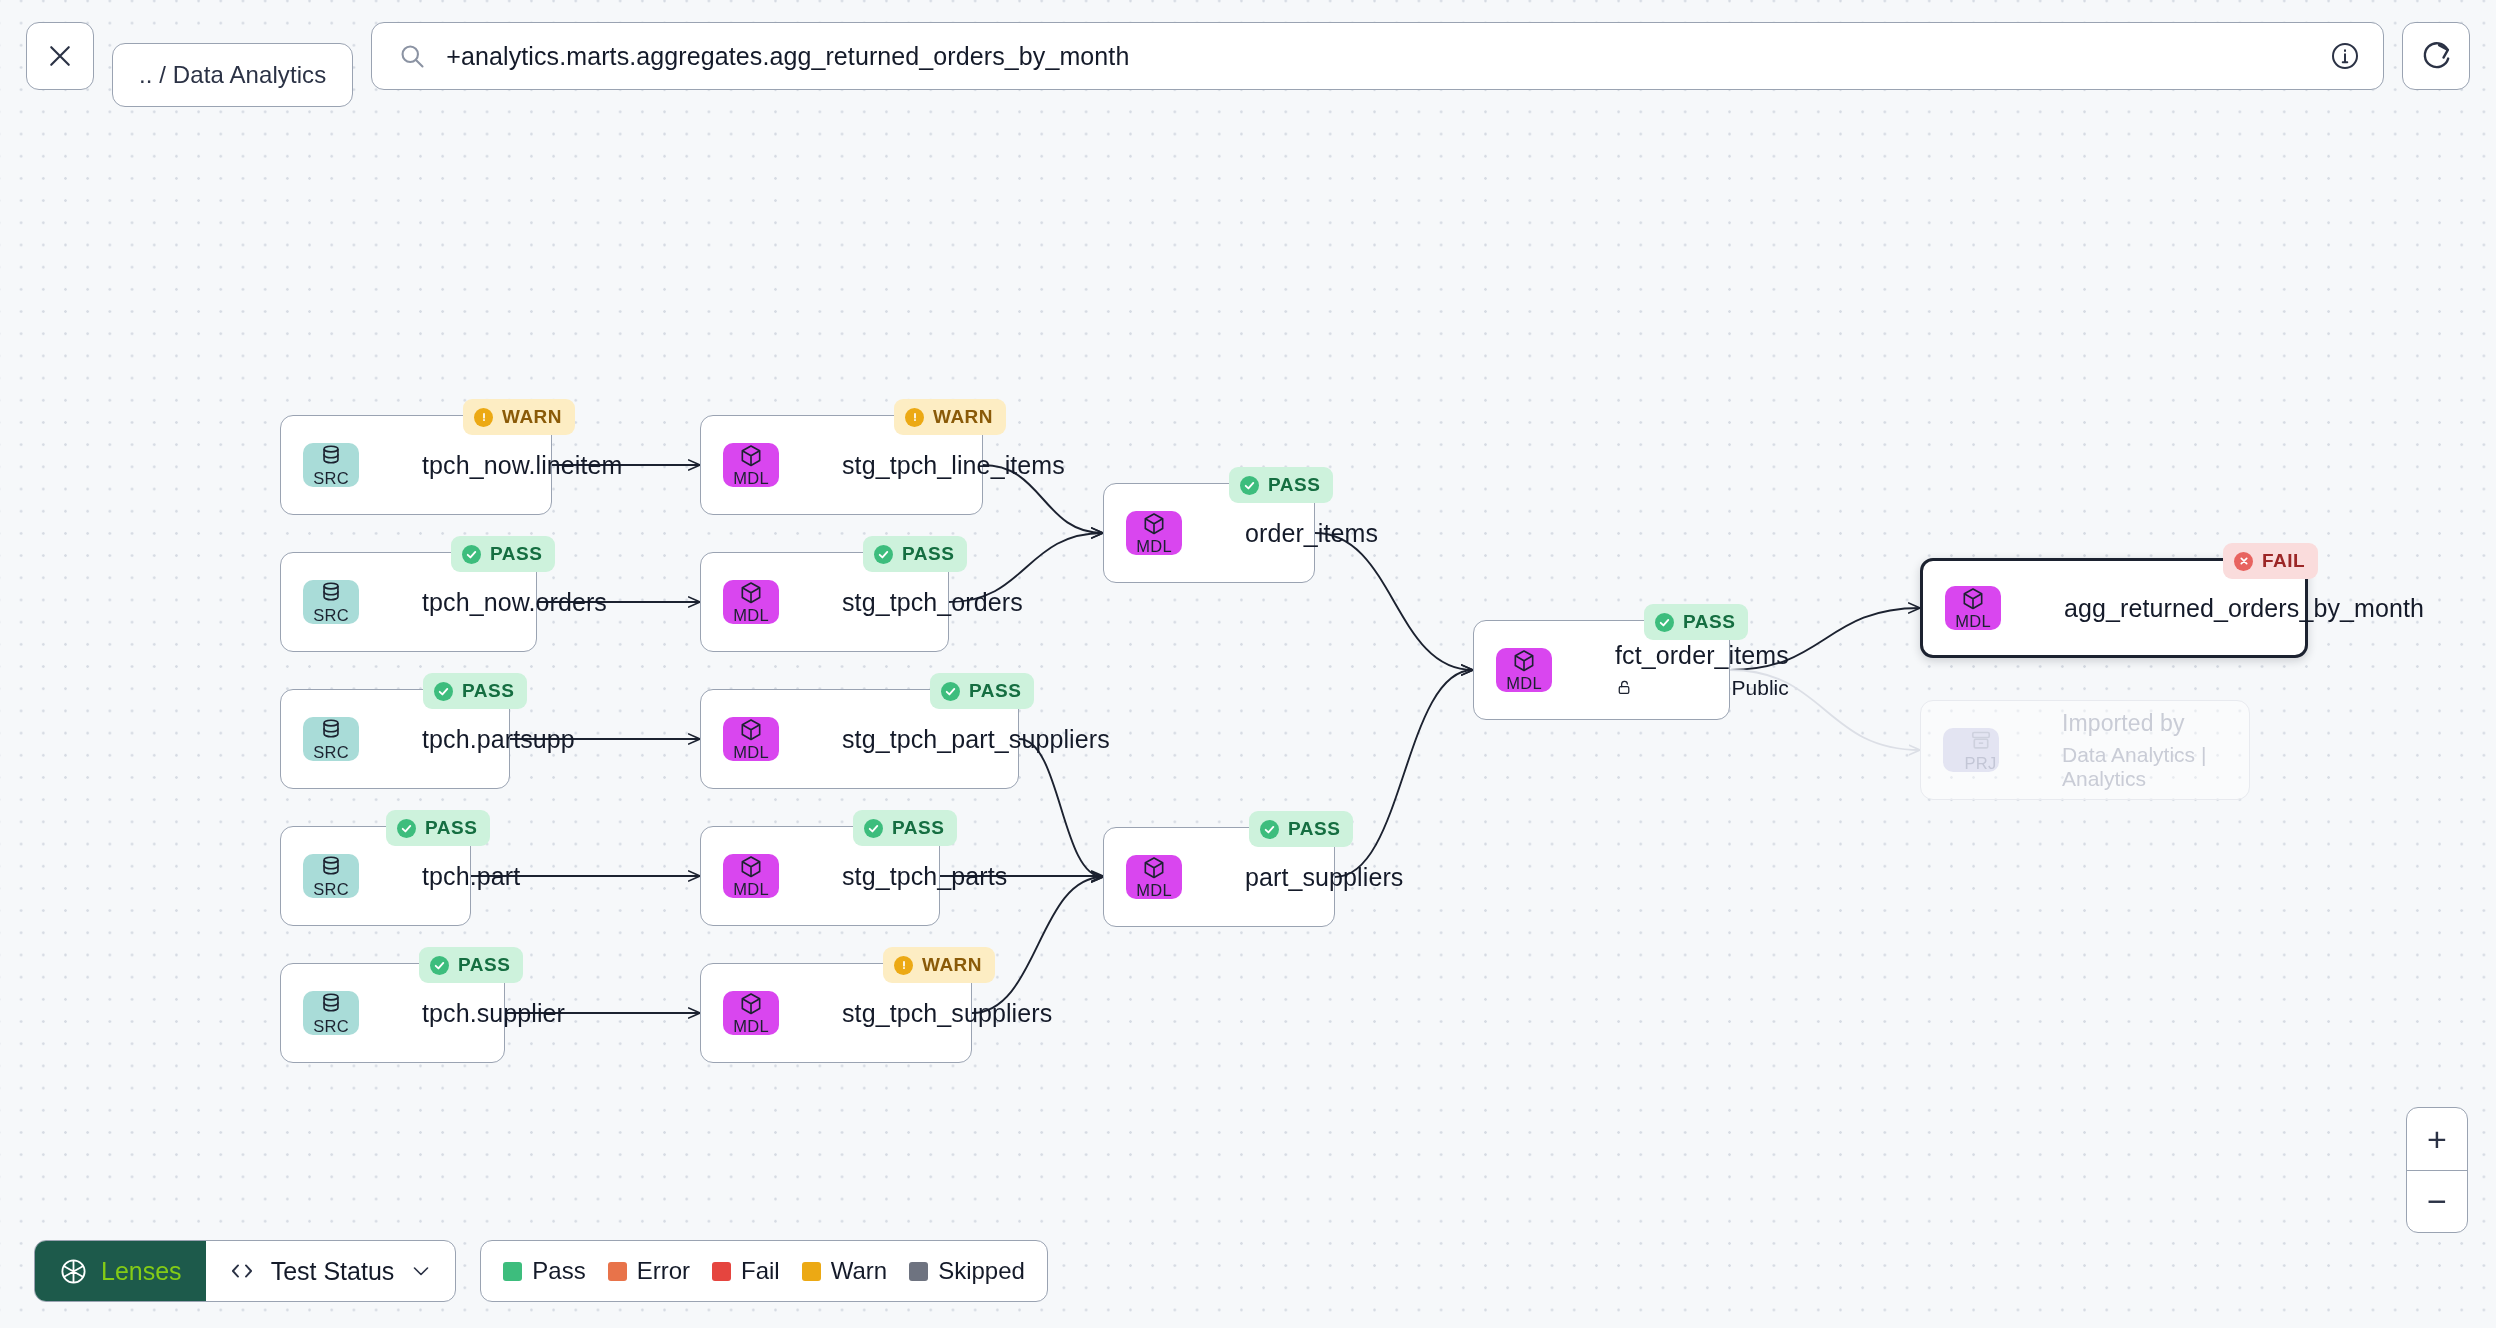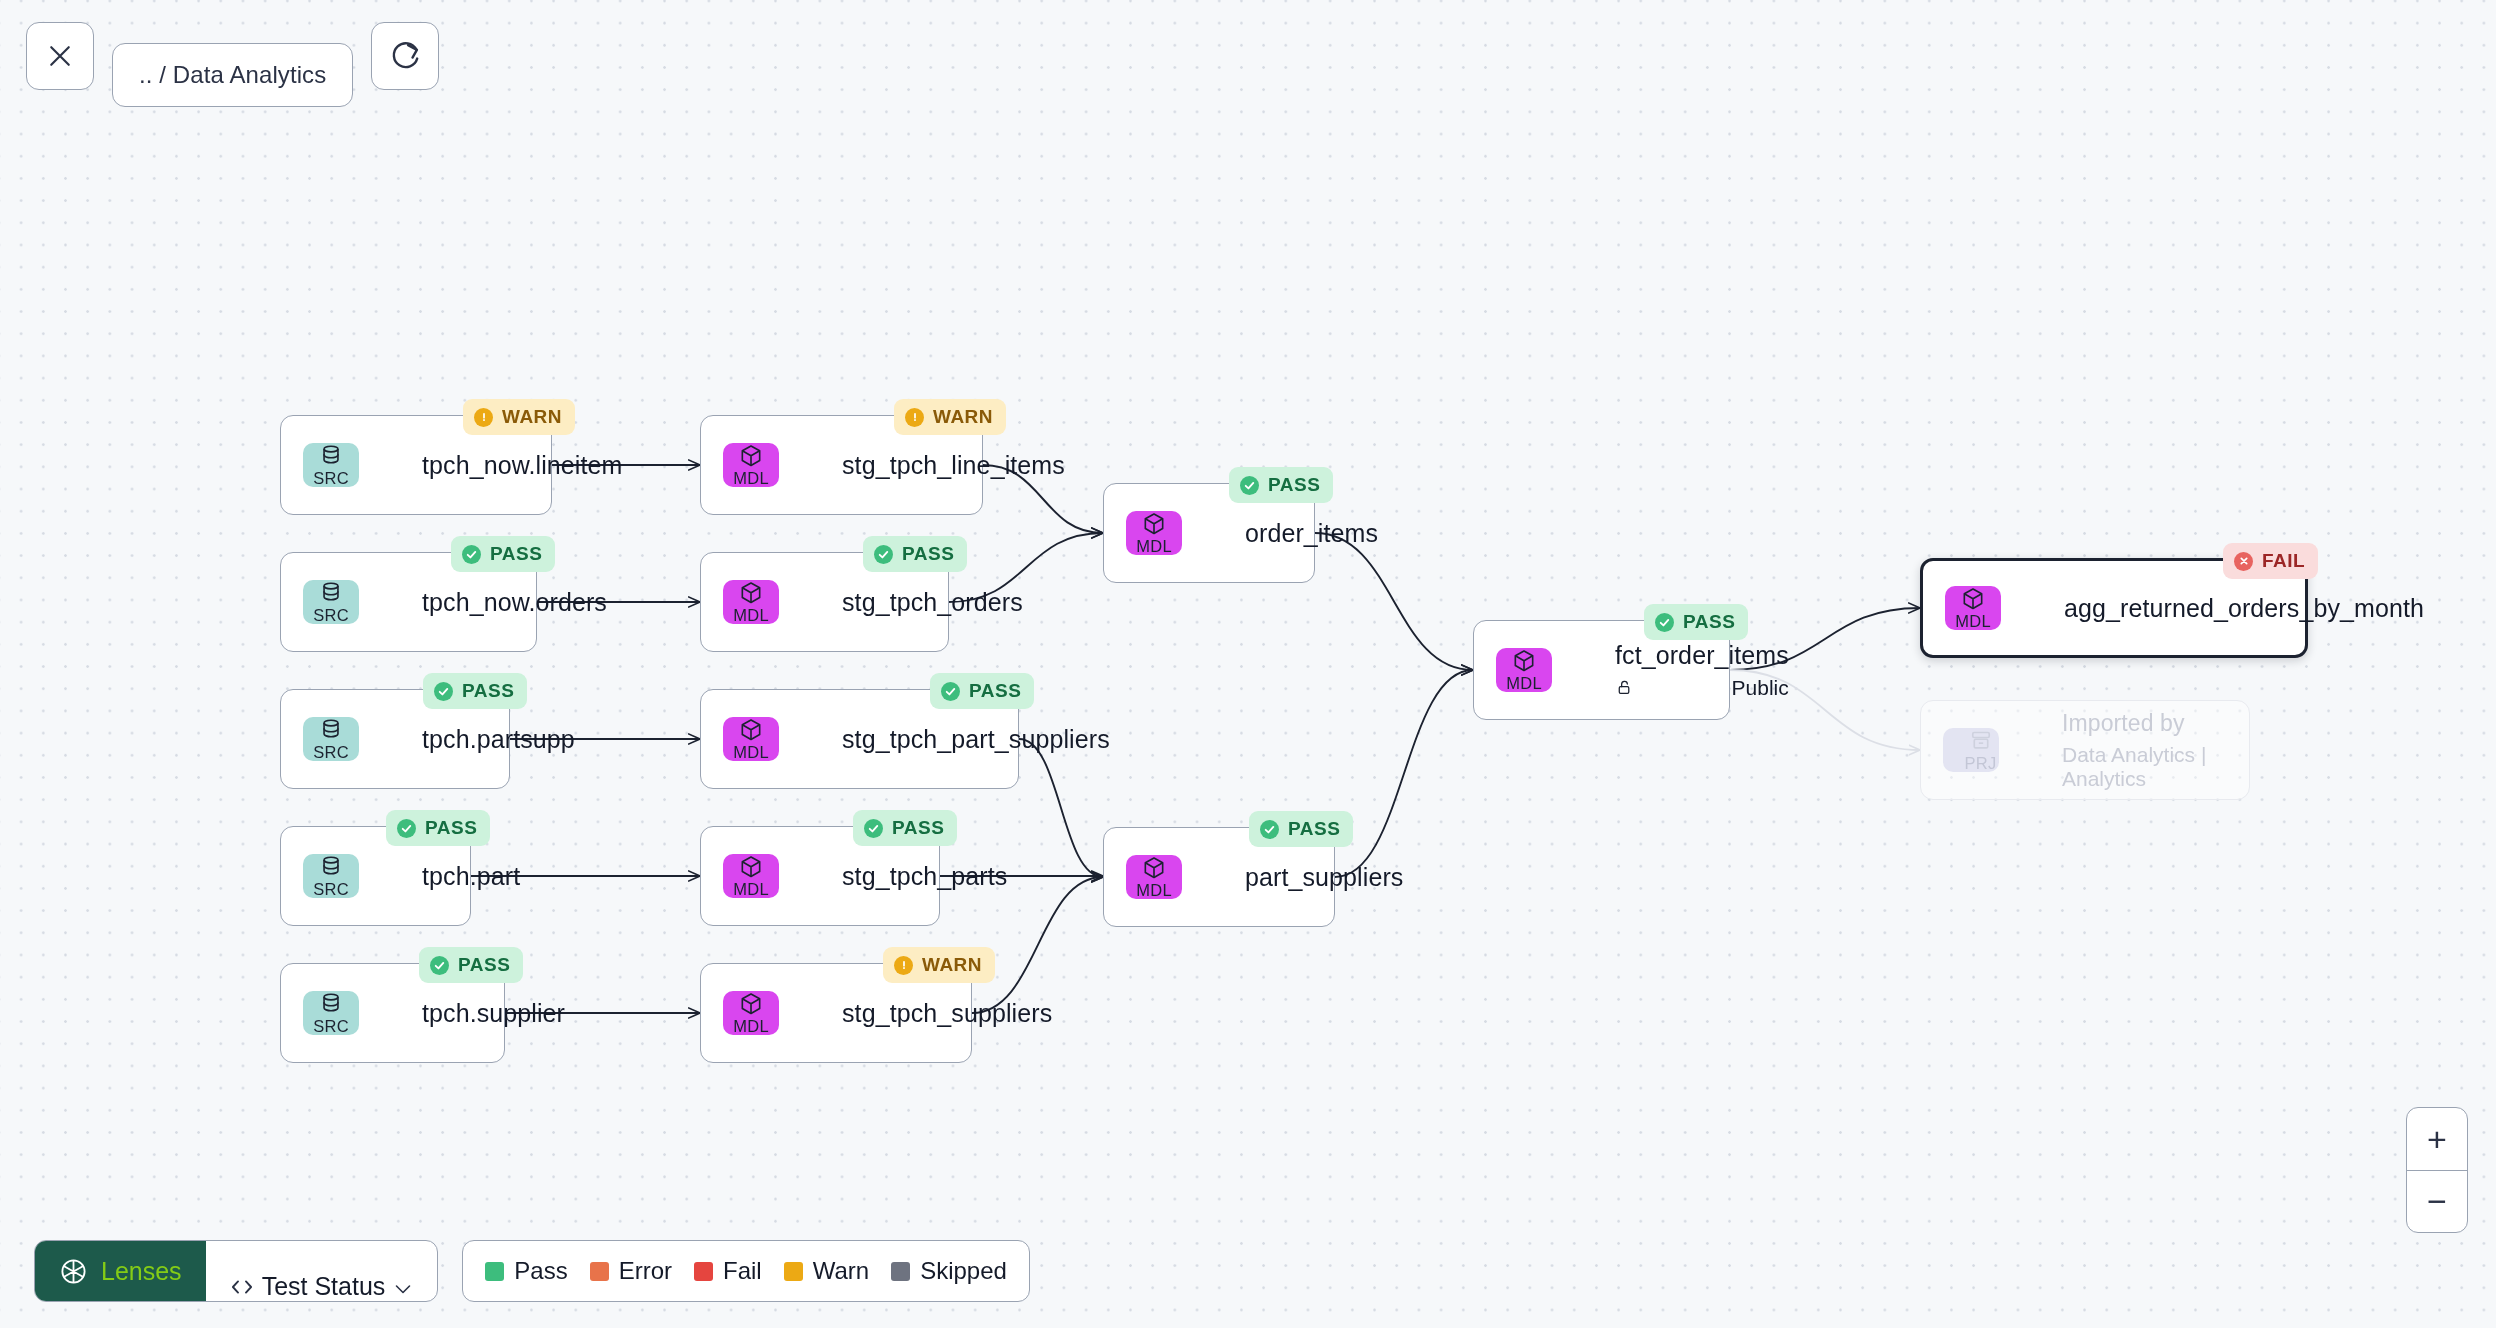--- a/index.html
+++ b/index.html
@@ -140,21 +140,21 @@
     background: #fff;
   }
   .lens-btn {
     background: #1d5a4b;
     color: #84cc16;
     display: flex; align-items: center; gap: 13px;
     padding: 0 24px;
     font-size: 25px;
   }
   .test-btn {
-    display: flex; align-items: flex-end; gap: 6px;
+    display: flex; align-items: center; gap: 15px;
     padding: 0 22px;
     font-size: 25px; color: #141a29;
   }
   .legend {
     height: 62px;
     border: 1.6px solid #9aa3b2;
     border-radius: 12px;
     background: #fff;
     display: flex; align-items: center;
     padding: 0 22px; gap: 22px;
@@ -530,20 +530,31 @@
     <div class="tb-btn">
       <svg class="ico" width="30" height="30" viewBox="0 0 24 24" fill="none" stroke="#2b3245" stroke-width="1.7" stroke-linecap="round">
         <path d="M5 5 L19 19 M19 5 L5 19"></path>
       </svg>
     </div>
 
     <div class="tb-crumb">
       <span>.. / Data Analytics</span>
     </div>
 
+    <div class="tb-search">
+      <svg class="ico" width="28" height="28" viewBox="0 0 24 24" fill="none" stroke="#8b93a3" stroke-width="1.8" stroke-linecap="round">
+        <circle cx="10.5" cy="10.5" r="6.6"></circle>
+        <path d="M15.4 15.4 L21 21"></path>
+      </svg>
+      <div class="val" placeholder="Search lineage">+analytics.marts.aggregates.agg_returned_orders_by_month</div>
+      <svg class="ico" width="32" height="32" viewBox="0 0 24 24" fill="none" stroke="#2b3245" stroke-width="1.5">
+        <circle cx="12" cy="12" r="9"></circle>
+        <path d="M12 10.6 L12 16.4 M10.3 16.6 L13.7 16.6 M12 7.6 L12 8.3" stroke-linecap="round"></path>
+      </svg>
+    </div>
 
     <div class="tb-btn">
       <svg class="ico" width="34" height="34" viewBox="0 0 24 24" fill="none" stroke="#2b3245" stroke-width="1.7" stroke-linecap="round" stroke-linejoin="round">
         <path d="M20 7.5 A8.4 8.4 0 1 0 20.6 13.8"></path>
         <path d="M14.2 4.3 L20.4 7.7 L17.3 13.1"></path>
       </svg>
     </div>
   </div>
 
   <div id="bottombar">

